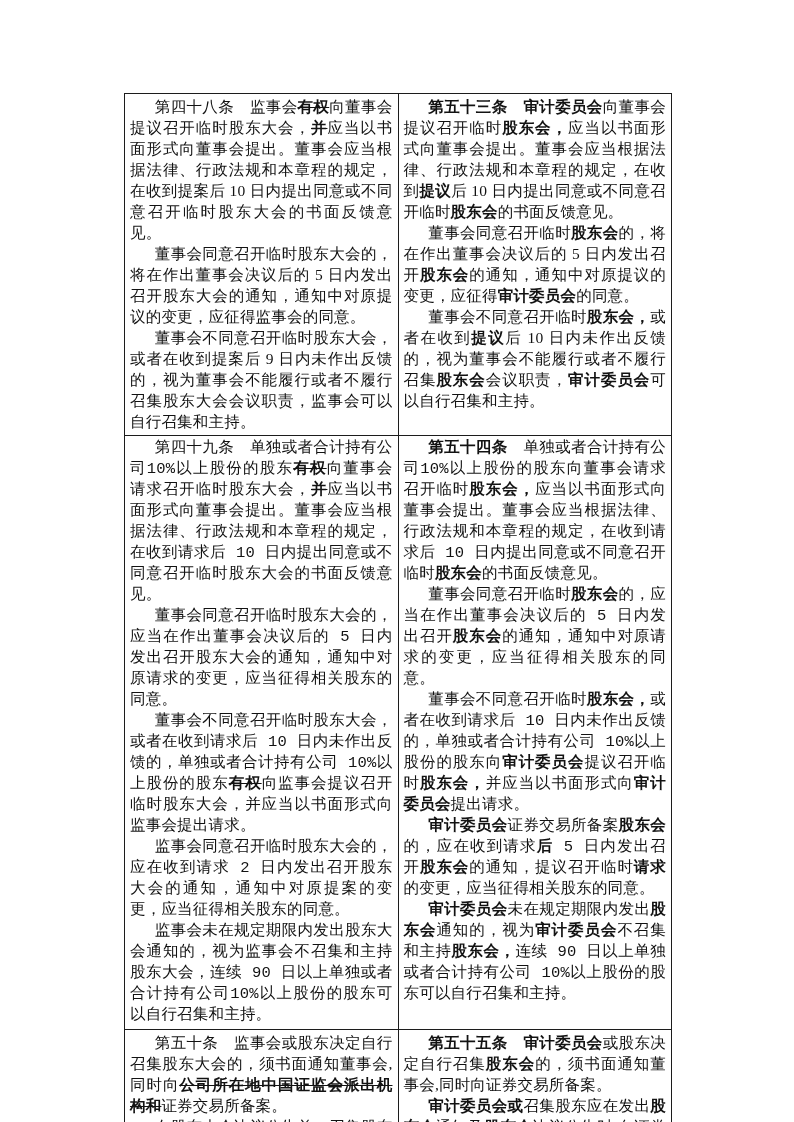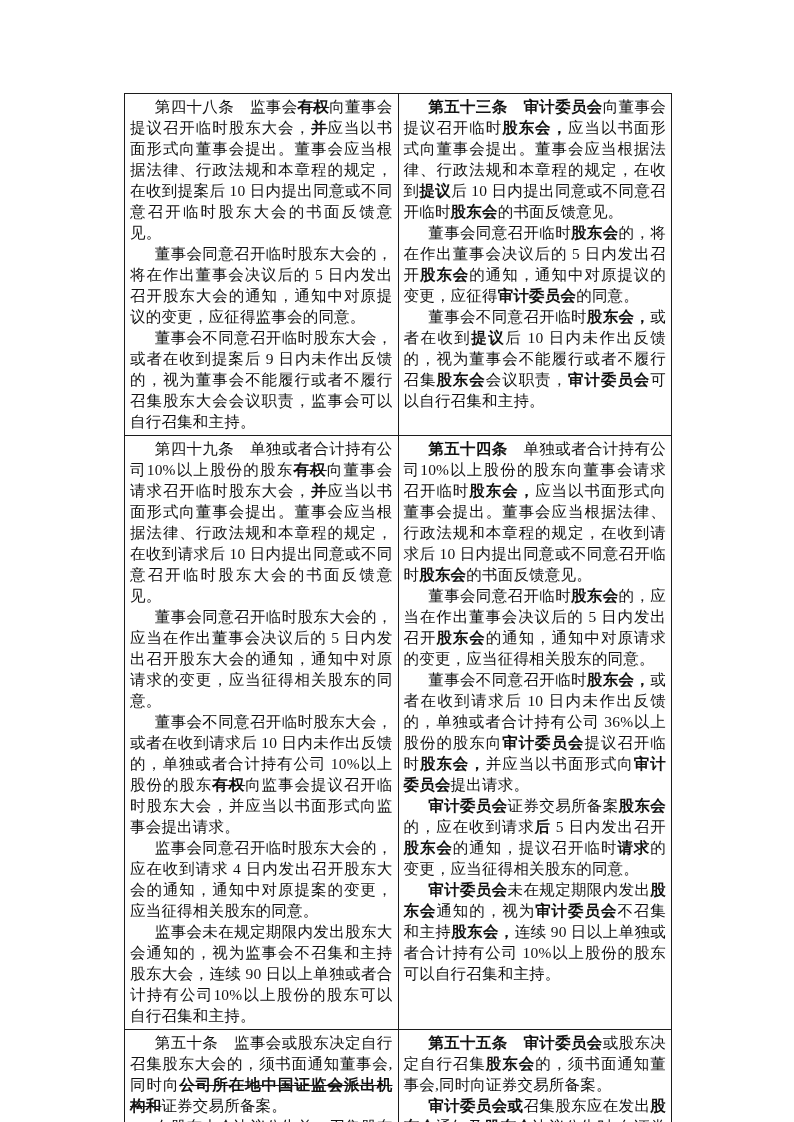--- a/index.html
+++ b/index.html
@@ -36,21 +36,21 @@
     border: 1.5px solid #1c1c1c;
     vertical-align: top;
     padding: 2px 5px 3px 5px;
     font-size: 15.5px;
     line-height: 21px;
     text-align: justify;
     text-justify: inter-ideograph;
     letter-spacing: 0.2px;
   }
   tr.r0 { height: 297px; }
-  tr.r1 { height: 498px; }
+  tr.r1 { height: 498px; font-family: Liberation Mono, monospace; }
   tr.r2 { height: 125px; }
   td p {
     margin: 0;
     text-indent: 1.6em;
   }
   .b { font-weight: bold; }
   .s {
     text-decoration: line-through;
     text-decoration-thickness: 1.4px;
     text-decoration-color: #121212;
@@ -72,27 +72,27 @@
             <p><span class="b">第五十三条　审计委员会</span><span>向董事会提议召开临时</span><span class="b">股东会，</span><span>应当以书面形式向董事会提出。董事会应当根据法律、行政法规和本章程的规定，在收到</span><span class="b">提议</span><span>后 10 日内提出同意或不同意召开临时</span><span class="b">股东会</span><span>的书面反馈意见。</span></p>
             <p><span>董事会同意召开临时</span><span class="b">股东会</span><span>的，将在作出董事会决议后的 5 日内发出召开</span><span class="b">股东会</span><span>的通知，通知中对原提议的变更，应征得</span><span class="b">审计委员会</span><span>的同意。</span></p>
             <p><span>董事会不同意召开临时</span><span class="b">股东会，</span><span>或者在收到</span><span class="b">提议</span><span>后 10 日内未作出反馈的，视为董事会不能履行或者不履行召集</span><span class="b">股东会</span><span>会议职责，</span><span class="b">审计委员会</span><span>可以自行召集和主持。</span></p>
           </td>
       </tr>
       <tr class="r1">
         <td>
             <p><span>第四十九条　单独或者合计持有公司10%以上股份的股东</span><span class="b s">有权</span><span>向董事会请求召开临时股东大会，</span><span class="b s">并</span><span>应当以书面形式向董事会提出。董事会应当根据法律、行政法规和本章程的规定，在收到请求后 10 日内提出同意或不同意召开临时股东大会的书面反馈意见。</span></p>
             <p><span>董事会同意召开临时股东大会的，应当在作出董事会决议后的 5 日内发出召开股东大会的通知，通知中对原请求的变更，应当征得相关股东的同意。</span></p>
             <p><span>董事会不同意召开临时股东大会，或者在收到请求后 10 日内未作出反馈的，单独或者合计持有公司 10%以上股份的股东</span><span class="b s">有权</span><span>向监事会提议召开临时股东大会，并应当以书面形式向监事会提出请求。</span></p>
-            <p><span>监事会同意召开临时股东大会的，应在收到请求 4 日内发出召开股东大会的通知，通知中对原提案的变更，应当征得相关股东的同意。</span></p>
+            <p><span>监事会同意召开临时股东大会的，应在收到请求 2 日内发出召开股东大会的通知，通知中对原提案的变更，应当征得相关股东的同意。</span></p>
             <p><span>监事会未在规定期限内发出股东大会通知的，视为监事会不召集和主持股东大会，连续 90 日以上单独或者合计持有公司10%以上股份的股东可以自行召集和主持。</span></p>
           </td>
         <td>
             <p><span class="b">第五十四条</span><span>　单独或者合计持有公司10%以上股份的股东向董事会请求召开临时</span><span class="b">股东会，</span><span>应当以书面形式向董事会提出。董事会应当根据法律、行政法规和本章程的规定，在收到请求后 10 日内提出同意或不同意召开临时</span><span class="b">股东会</span><span>的书面反馈意见。</span></p>
             <p><span>董事会同意召开临时</span><span class="b">股东会</span><span>的，应当在作出董事会决议后的 5 日内发出召开</span><span class="b">股东会</span><span>的通知，通知中对原请求的变更，应当征得相关股东的同意。</span></p>
-            <p><span>董事会不同意召开临时</span><span class="b">股东会，</span><span>或者在收到请求后 10 日内未作出反馈的，单独或者合计持有公司 36%以上股份的股东向</span><span class="b">审计委员会</span><span>提议召开临时</span><span class="b">股东会，</span><span>并应当以书面形式向</span><span class="b">审计委员会</span><span>提出请求。</span></p>
+            <p><span>董事会不同意召开临时</span><span class="b">股东会，</span><span>或者在收到请求后 10 日内未作出反馈的，单独或者合计持有公司 10%以上股份的股东向</span><span class="b">审计委员会</span><span>提议召开临时</span><span class="b">股东会，</span><span>并应当以书面形式向</span><span class="b">审计委员会</span><span>提出请求。</span></p>
             <p><span class="b">审计委员会</span><span>证券交易所备案</span><span class="b">股东会</span><span>的，应在收到请求</span><span class="b">后</span><span> 5 日内发出召开</span><span class="b">股东会</span><span>的通知，提议召开临时</span><span class="b">请求</span><span>的变更，应当征得相关股东的同意。</span></p>
             <p><span class="b">审计委员会</span><span>未在规定期限内发出</span><span class="b">股东会</span><span>通知的，视为</span><span class="b">审计委员会</span><span>不召集和主持</span><span class="b">股东会，</span><span>连续 90 日以上单独或者合计持有公司 10%以上股份的股东可以自行召集和主持。</span></p>
           </td>
       </tr>
       <tr class="r2">
         <td>
             <p><span>第五十条　监事会或股东决定自行召集股东大会的，须书面通知董事会,同时向</span><span class="b s">公司所在地中国证监会派出机构和</span><span>证券交易所备案。</span></p>
             <p><span>在股东大会决议公告前，召集股东持股比例不得低于 10%。</span></p>
           </td>
         <td>

